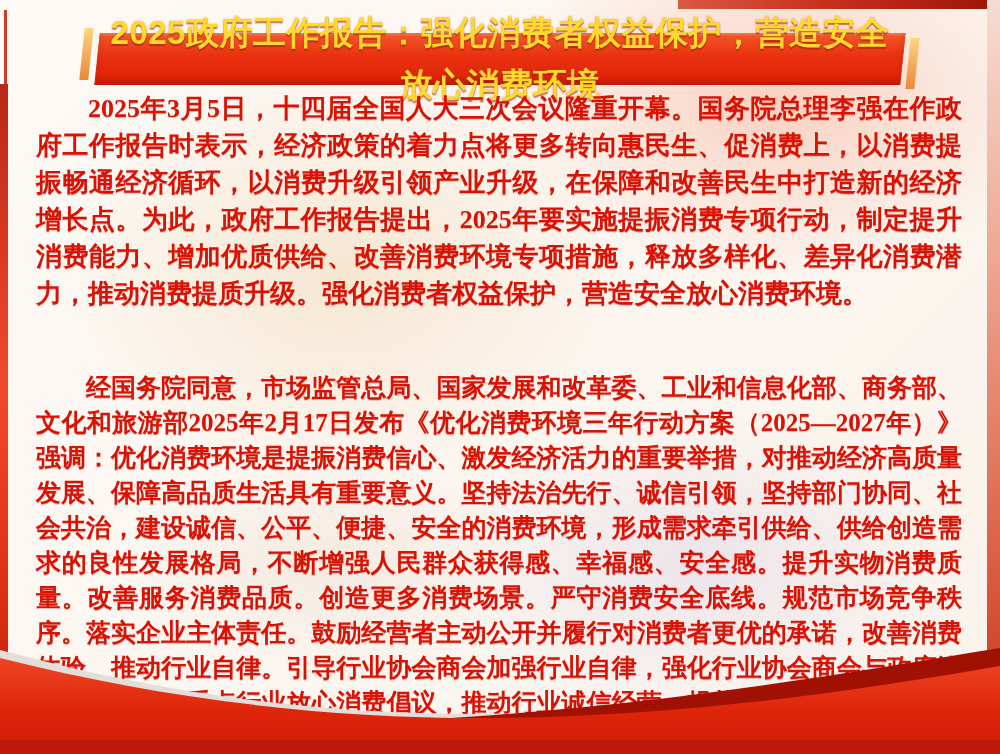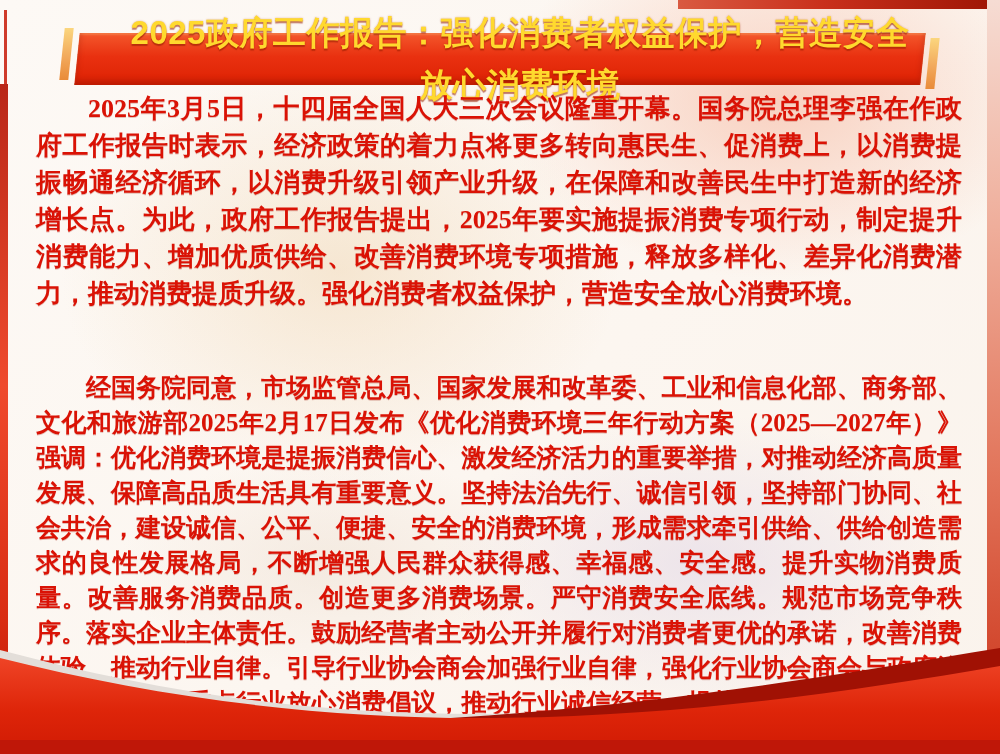--- a/index.html
+++ b/index.html
@@ -23,21 +23,21 @@
   .top-right-bar{position:absolute;top:0;right:0;width:322px;height:9px;
     background:linear-gradient(90deg,#d95a41 0%,#c9301c 45%,#9d1505 100%);}
   .right-edge{position:absolute;top:0;right:0;width:13px;height:754px;
     background:linear-gradient(180deg,#f6dcd3 0%,#efae9b 30%,#e2765c 62%,#d34a30 85%,#c93categ 100%);
     background:linear-gradient(180deg,#f6dcd3 0%,#efae9b 30%,#e2765c 62%,#d34a30 85%,#c9371f 100%);}
   .left-line{position:absolute;left:4px;top:10px;width:3px;height:74px;background:#cf3b2a;}
   .left-band{position:absolute;left:0;top:84px;width:8px;height:670px;
     background:linear-gradient(180deg,#b92718 0%,#ef4a2d 45%,#d92c12 80%,#b71505 100%);}
 
   
-  .banner{position:absolute;left:50%;transform:translateX(-50%);padding-left:40px;}
+  .banner{position:absolute;left:50%;transform:translateX(-50%);}
   .banner .bg{position:absolute;inset:0;transform:skewX(-6deg);
     background:linear-gradient(180deg,#f4582c 0%,#e93110 45%,#dd2103 100%);
     box-shadow:inset 0 -4px 6px rgba(120,15,0,.35), inset 0 2px 2px rgba(255,190,120,.35);}
   .banner .accent{position:absolute;width:9px;transform:skewX(-6deg);
     background:linear-gradient(180deg,#fbd67e 0%,#f2a95c 55%,#e98b38 100%);}
   .banner .accent.l{left:-15px;top:-5px;bottom:5px;}
   .banner .accent.r{right:-14px;top:5px;bottom:-4px;}
   .banner .txt{position:relative;width:100%;height:100%;display:flex;flex-direction:column;
     align-items:center;justify-content:center;text-align:center;
     color:#ffd92e;font-weight:bold;

